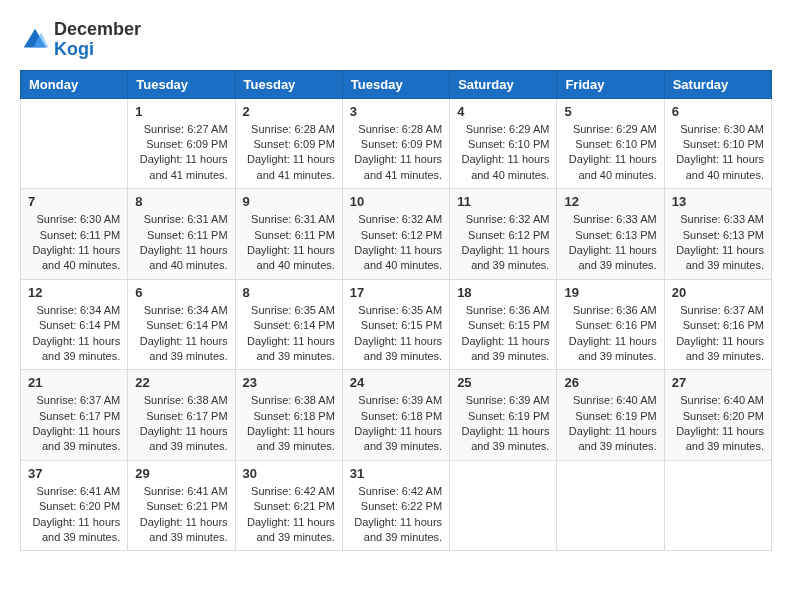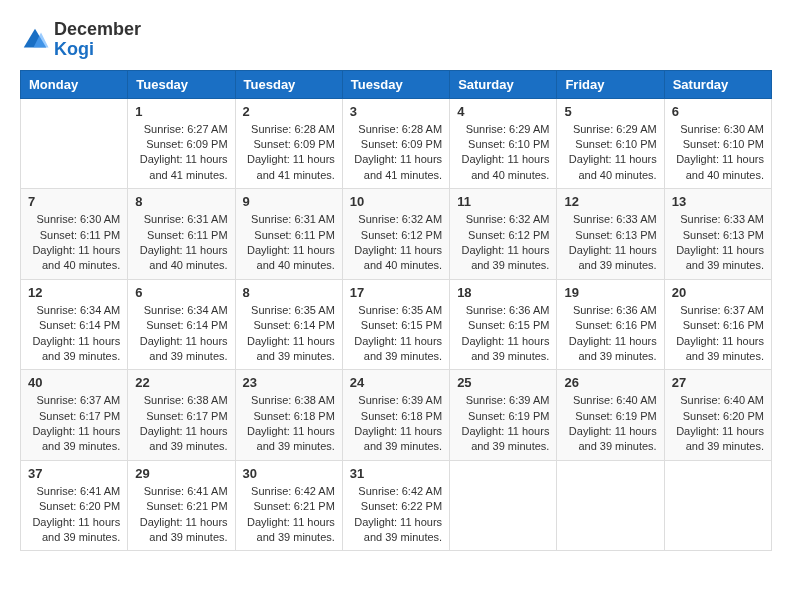--- a/index.html
+++ b/index.html
@@ -247,21 +247,21 @@
         </td>
         <td>
           <span class="day-number">20</span>
           <div class="day-info" style="white-space: pre-line;">Sunrise: 6:37 AM
 Sunset: 6:16 PM
 Daylight: 11 hours and 39 minutes.</div>
         </td>
       </tr>
       <tr>
         <td>
-          <span class="day-number">40</span>
+          <span class="day-number">21</span>
           <div class="day-info" style="white-space: pre-line;">Sunrise: 6:37 AM
 Sunset: 6:17 PM
 Daylight: 11 hours and 39 minutes.</div>
         </td>
         <td>
           <span class="day-number">22</span>
           <div class="day-info" style="white-space: pre-line;">Sunrise: 6:38 AM
 Sunset: 6:17 PM
 Daylight: 11 hours and 39 minutes.</div>
         </td>

